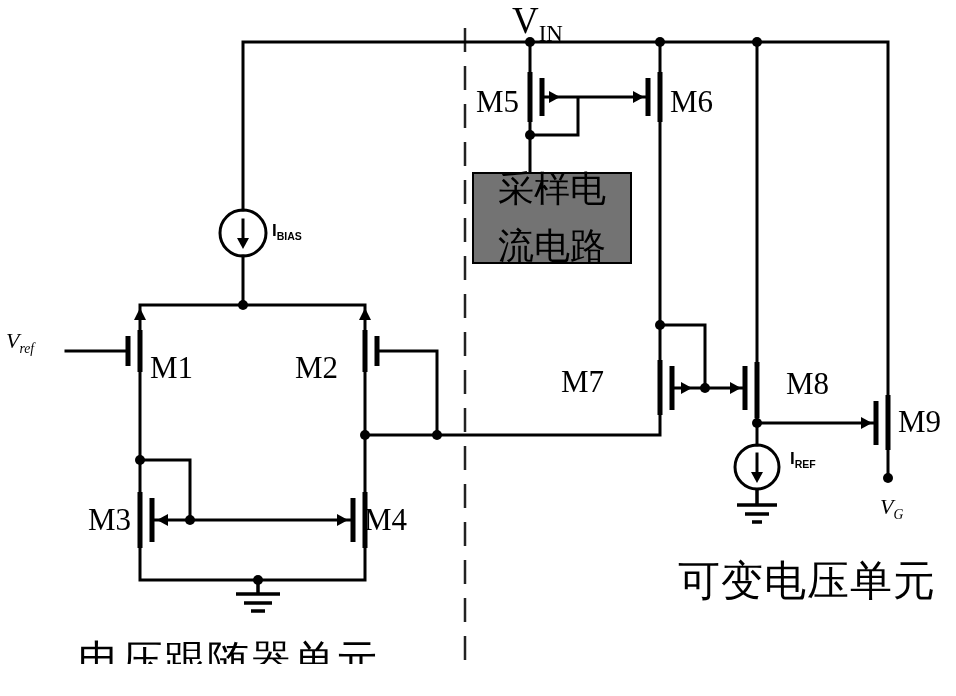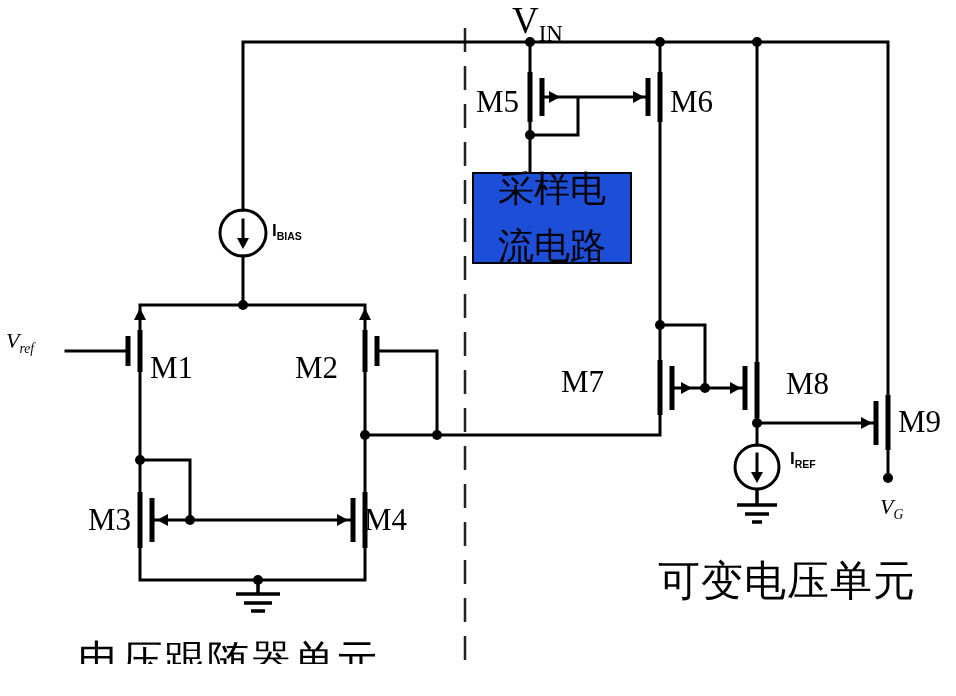--- a/index.html
+++ b/index.html
@@ -18,21 +18,21 @@
   .divider { stroke:#222; stroke-width:2.5; fill:none; }
   .lbl { position:absolute; color:#000; line-height:1; white-space:nowrap;
          font-family:"Liberation Serif", serif; }
   .lbl sub { font-size:0.62em; line-height:1; }
   .v37 { font-size:37px; }
   .v32 { font-size:22px;font-style:italic; }
   .m31 { font-size:31px; }
   .i27 { font-size:17px; font-family:"Liberation Sans", sans-serif; font-weight:bold; }
   .unit { font-size:42px; letter-spacing:1px; }
   .sampling-box {
-    position:absolute; border:2px solid #000; background:#1d4ed8;
+    position:absolute; border:2px solid #000; background:#737373;
     display:flex; flex-direction:column; align-items:center; justify-content:center;
     gap:8px; font-size:36px; font-family:Liberation Mono, monospace;
   }
 </style>
 </head>
 <body>
 
 <div class="screen">
 
   <svg class="circuit" width="956" height="696" viewBox="0 0 956 696">
@@ -167,15 +167,15 @@
   <div class="lbl m31" style="left:561px;top:366px">M7</div>
   <div class="lbl m31" style="left:786px;top:368px">M8</div>
   <div class="lbl m31" style="left:898px;top:406px">M9</div>
 
   <div class="sampling-box" style="left:472px;top:172px;width:156px;height:88px">
     <span>采样电</span>
     <span>流电路</span>
   </div>
 
   <div class="lbl unit" style="left:78px;top:640px">电压跟随器单元</div>
-  <div class="lbl unit" style="left:658px;top:560px">可变电压单元</div>
+  <div class="lbl unit" style="left:678px;top:560px">可变电压单元</div>
 
 </div>
 
 </body></html>

